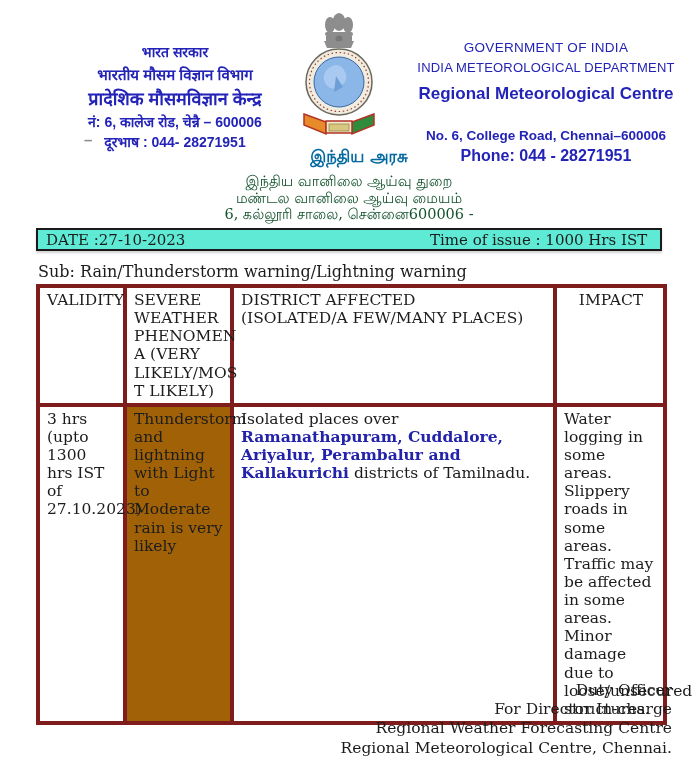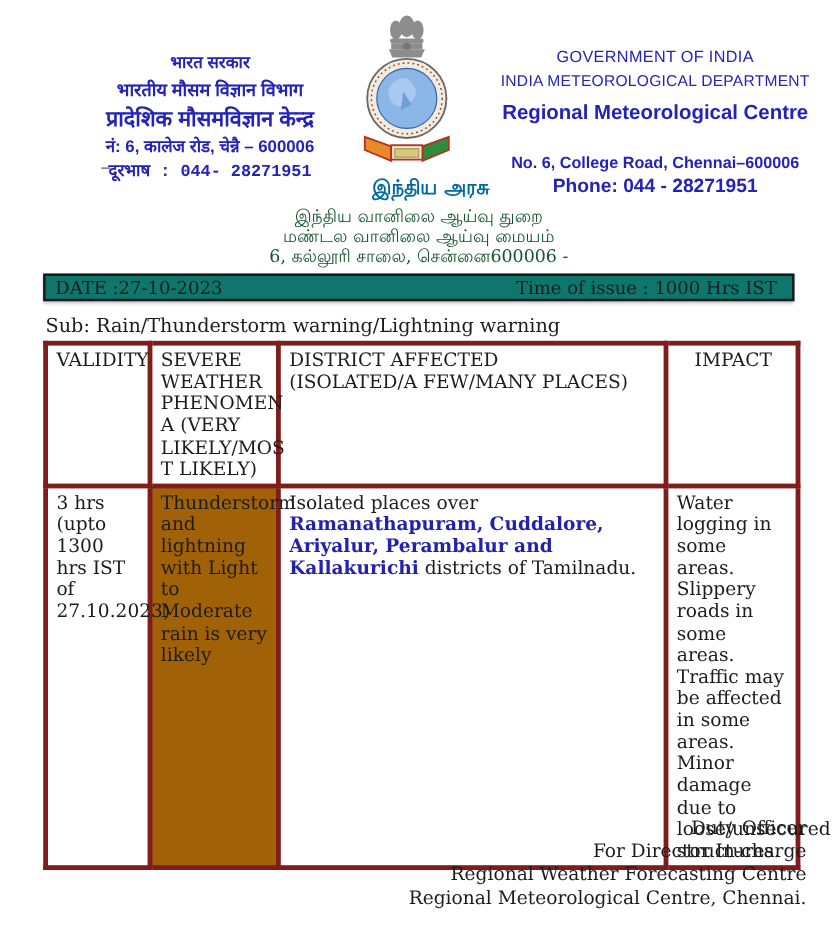--- a/index.html
+++ b/index.html
@@ -16,21 +16,21 @@
   
   .hindi-block {
     position: absolute; left: 55px; top: 42px; width: 240px;
     text-align: center; color: #2323b8;
     font-family: "Liberation Sans", sans-serif;
   }
   .hindi-block .l1 { font-size: 14px; font-weight: bold; margin-bottom: 3px; }
   .hindi-block .l2 { font-size: 15px; font-weight: bold; margin-bottom: 2px; }
   .hindi-block .l3 { font-size: 18px; font-weight: bold; margin-bottom: 2px; }
   .hindi-block .l4 { font-size: 14px; font-weight: bold; margin-bottom: 1px; }
-  .hindi-block .l5 { font-size: 14px; font-weight: bold; font-family: Liberation Mono, monospace; }
+  .hindi-block .l5 { font-size: 14px; font-weight: bold; }
   .hindi-dash {
     position: absolute; left: 84px; top: 131px;
     color: #8a8a8a; font-size: 15px; font-weight: bold;
     font-family: "Liberation Sans", sans-serif;
   }
 
   .emblem { position: absolute; left: 296px; top: 10px; width: 86px; height: 130px; }
 
   .english-block {
     position: absolute; left: 400px; top: 40px; width: 292px;
@@ -48,21 +48,21 @@
     text-align: center;
   }
   .tamil-block .t1 { font-size: 16.5px; font-weight: bold; color: #0369a1; margin-bottom: 5px; padding-left: 20px; }
   .tamil-block .t2, .tamil-block .t3, .tamil-block .t4 {
     font-size: 14.5px; color: #14532d; line-height: 1.14;
   }
 
   
   .date-bar {
     position: absolute; left: 36px; top: 228px; width: 626px; height: 23px;
-    background: #0f766e; border: 2px solid #1a1a1a; box-sizing: border-box;
+    background: #5eead4; border: 2px solid #1a1a1a; box-sizing: border-box;
     box-shadow: 0 2px 2px rgba(0,0,0,0.18);
     font-size: 15px;
   }
   .date-bar .date-text { position: absolute; left: 8px; top: 1px; }
   .date-bar .time-text { position: absolute; left: 392px; top: 1px; }
 
   
   .subject { position: absolute; left: 38px; top: 262px; font-size: 16px; }
 
   

